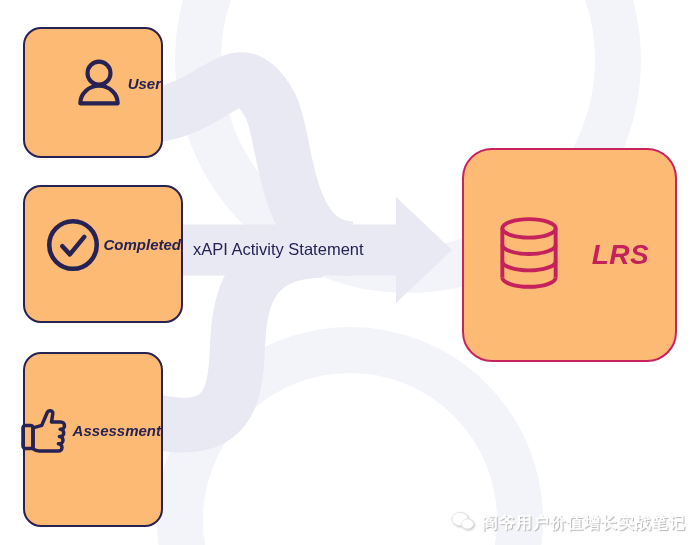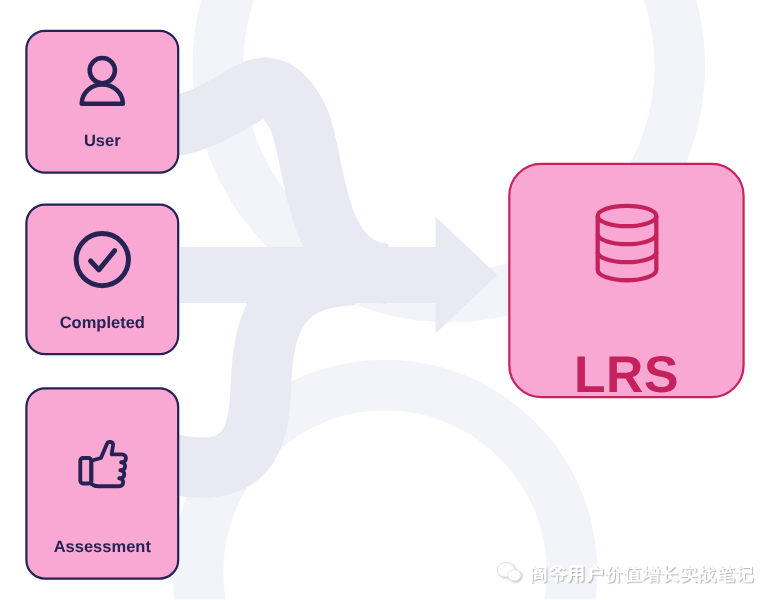--- a/index.html
+++ b/index.html
@@ -8,40 +8,40 @@
     background:#ffffff;
     font-family:"Liberation Sans","DejaVu Sans",sans-serif;
   }
   .stage{position:absolute;inset:0;}
 
   
   #arrow-layer{position:absolute;left:0;top:0;z-index:0;}
 
   
   .node{
-    position:absolute;box-sizing:border-box;background:#f9a8d4;
+    position:absolute;box-sizing:border-box;background:#fdba74;
     border:2.5px solid #262253;border-radius:18px;
-    display:flex;flex-direction:column;align-items:center;
-    justify-content:flex-end;padding-bottom:18px;z-index:2;
+    display:flex;align-items:center;
+    justify-content:flex-end;padding-bottom:18px;z-index:2;font-style:italic;
   }
   .node .icon-wrap{margin:auto 0;display:flex;align-items:center;justify-content:center;}
   .node .node-label{
     font-size:15px;font-weight:700;color:#262253;line-height:18px;text-align:center;
   }
   #user-node{left:23px;top:27px;width:140px;height:131px;}
-  #completed-node{left:23px;top:185px;width:140px;height:138px;}
+  #completed-node{left:23px;top:185px;width:160px;height:138px;}
   #assessment-node{left:23px;top:352px;width:140px;height:175px;}
 
   #lrs-node{
     left:462px;top:148px;width:215px;height:214px;
     border:2.5px solid #C7235F;border-radius:30px;
     justify-content:center;padding-bottom:0;gap:24px;
   }
   #lrs-node .node-label{
-    font-size:47px;font-weight:700;color:#C5215D;line-height:40px;letter-spacing:.5px;
+    font-size:28px;font-weight:700;color:#C5215D;line-height:40px;letter-spacing:.5px;
   }
 
   
   #flow-label{
     position:absolute;left:193px;top:240px;z-index:3;
     font-size:16.5px;font-weight:400;color:#262253;white-space:nowrap;
   }
 
   
   #watermark{
@@ -102,20 +102,21 @@
                  L38.3 16.8 A2.9 2.9 0 0 1 38.3 22.6
                  L37.7 22.6 A2.9 2.9 0 0 1 37.7 28.4
                  L37.1 28.4 A2.9 2.9 0 0 1 37.1 34.2
                  L36.3 34.2 A2.9 2.9 0 0 1 36.3 40
                  L21 40 C18.5 40 17.3 39.3 16 38.3 Z" stroke="#262253" stroke-width="2.8" stroke-linejoin="round"></path>
       </svg>
     </span>
     <span class="node-label">Assessment</span>
   </div>
 
+  <div id="flow-label">xAPI Activity Statement</div>
 
   <div class="node" id="lrs-node">
     <span class="icon-wrap">
       <svg width="78" height="82" viewBox="0 0 76 80" fill="none">
         <ellipse cx="38" cy="14" rx="26" ry="9" stroke="#C5215D" stroke-width="3.8"></ellipse>
         <path d="M12 14 V62" stroke="#C5215D" stroke-width="3.8"></path>
         <path d="M64 14 V62" stroke="#C5215D" stroke-width="3.8"></path>
         <path d="M12 30 A26 9 0 0 0 64 30" stroke="#C5215D" stroke-width="3.8"></path>
         <path d="M12 46 A26 9 0 0 0 64 46" stroke="#C5215D" stroke-width="3.8"></path>
         <path d="M12 62 A26 9 0 0 0 64 62" stroke="#C5215D" stroke-width="3.8"></path>

